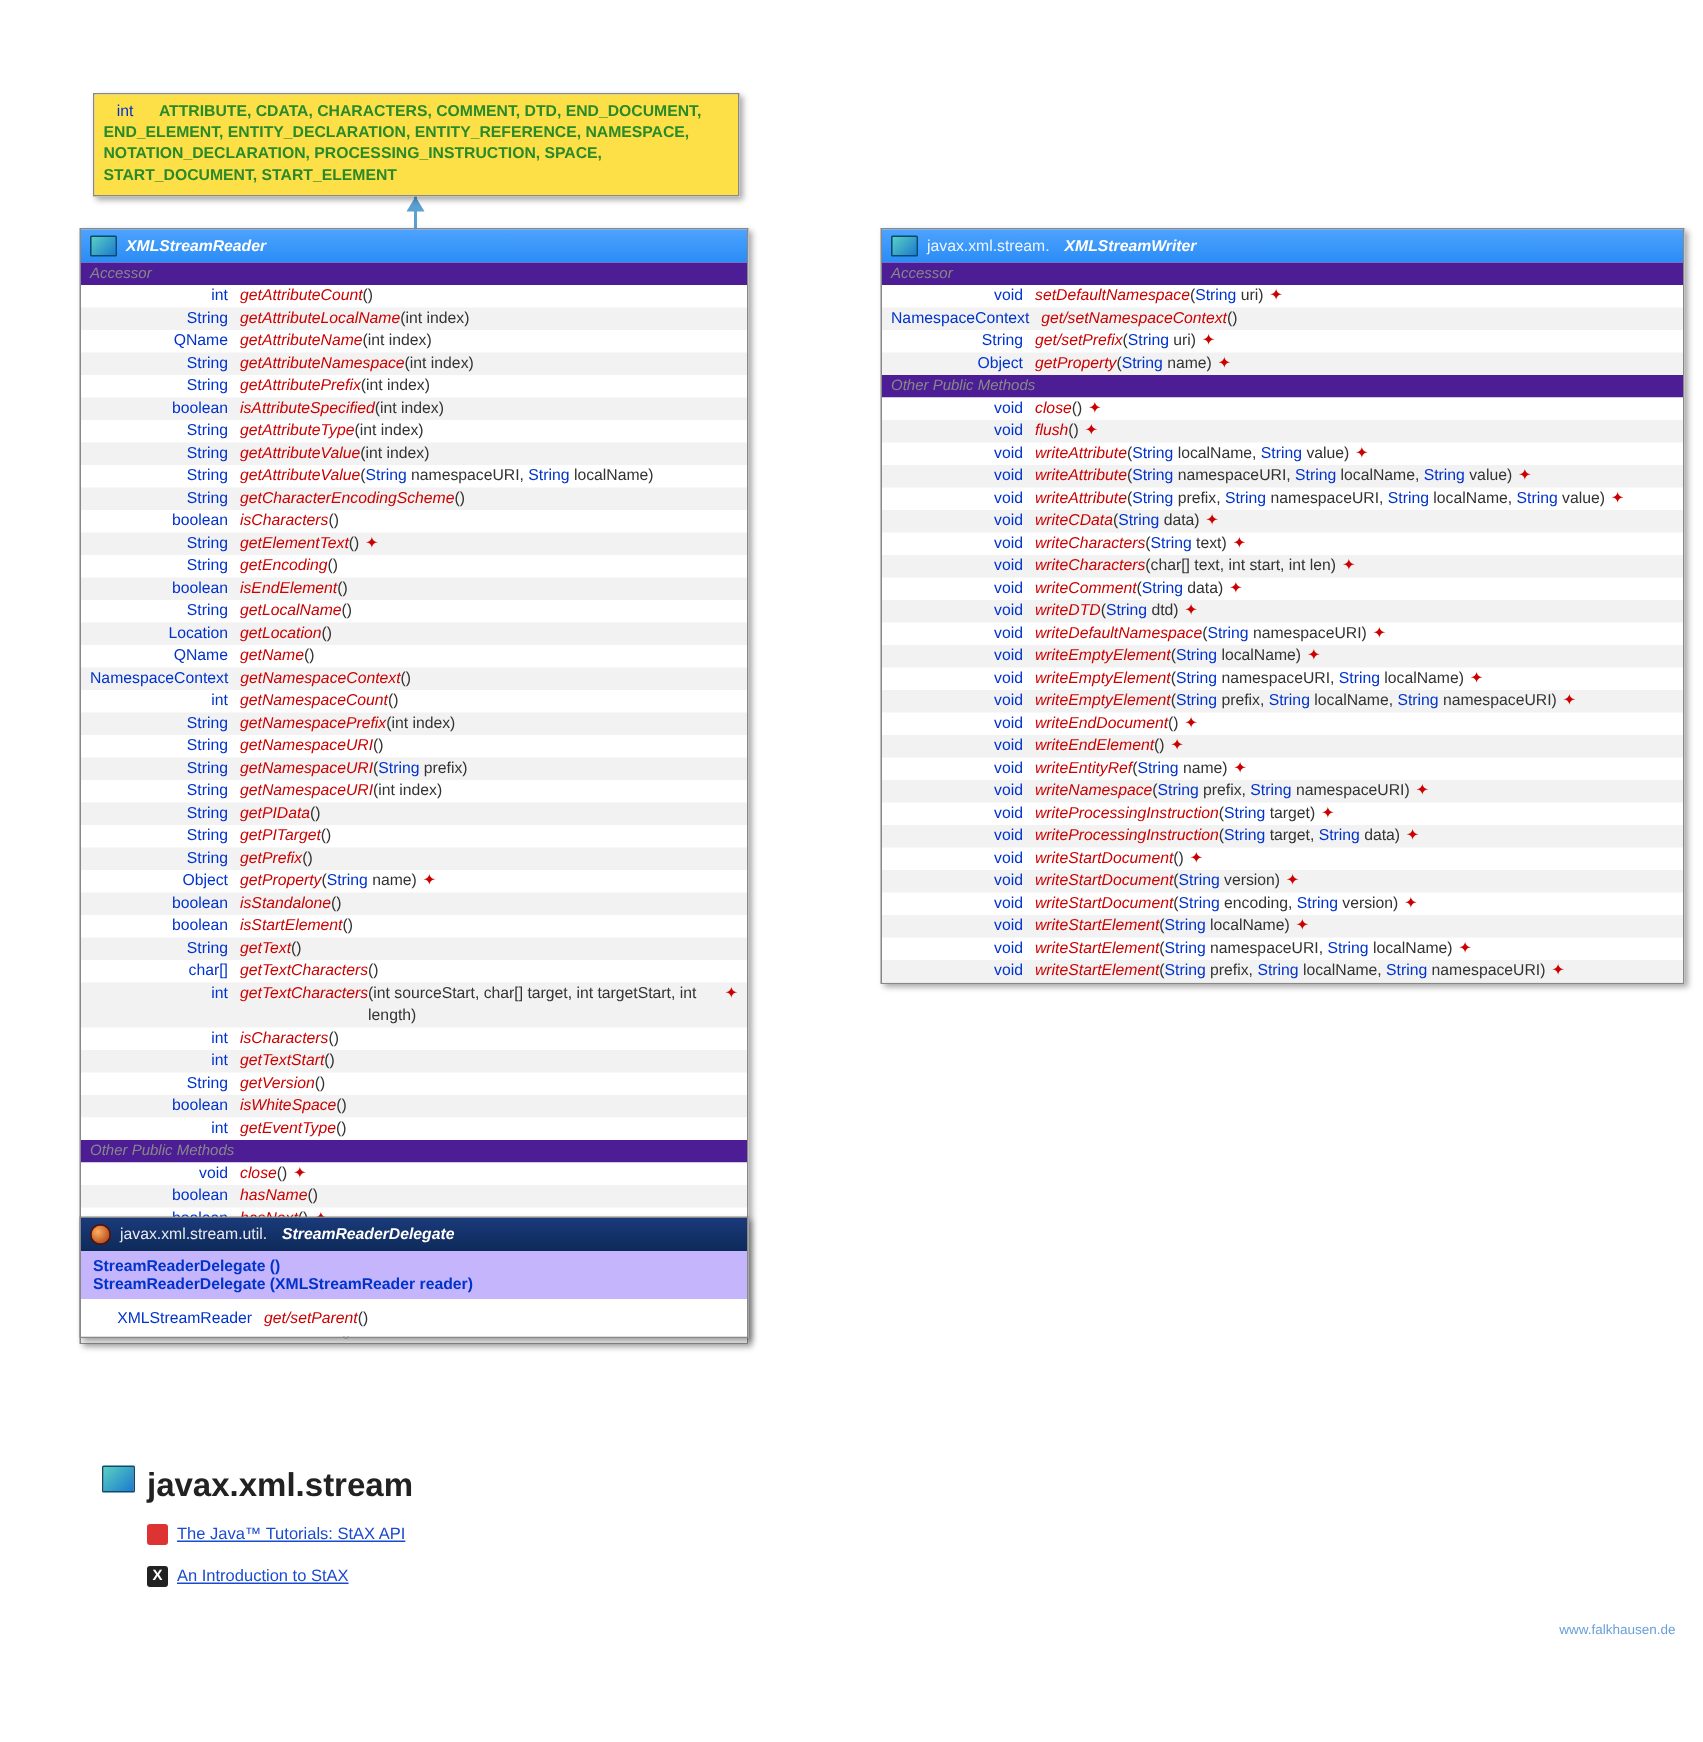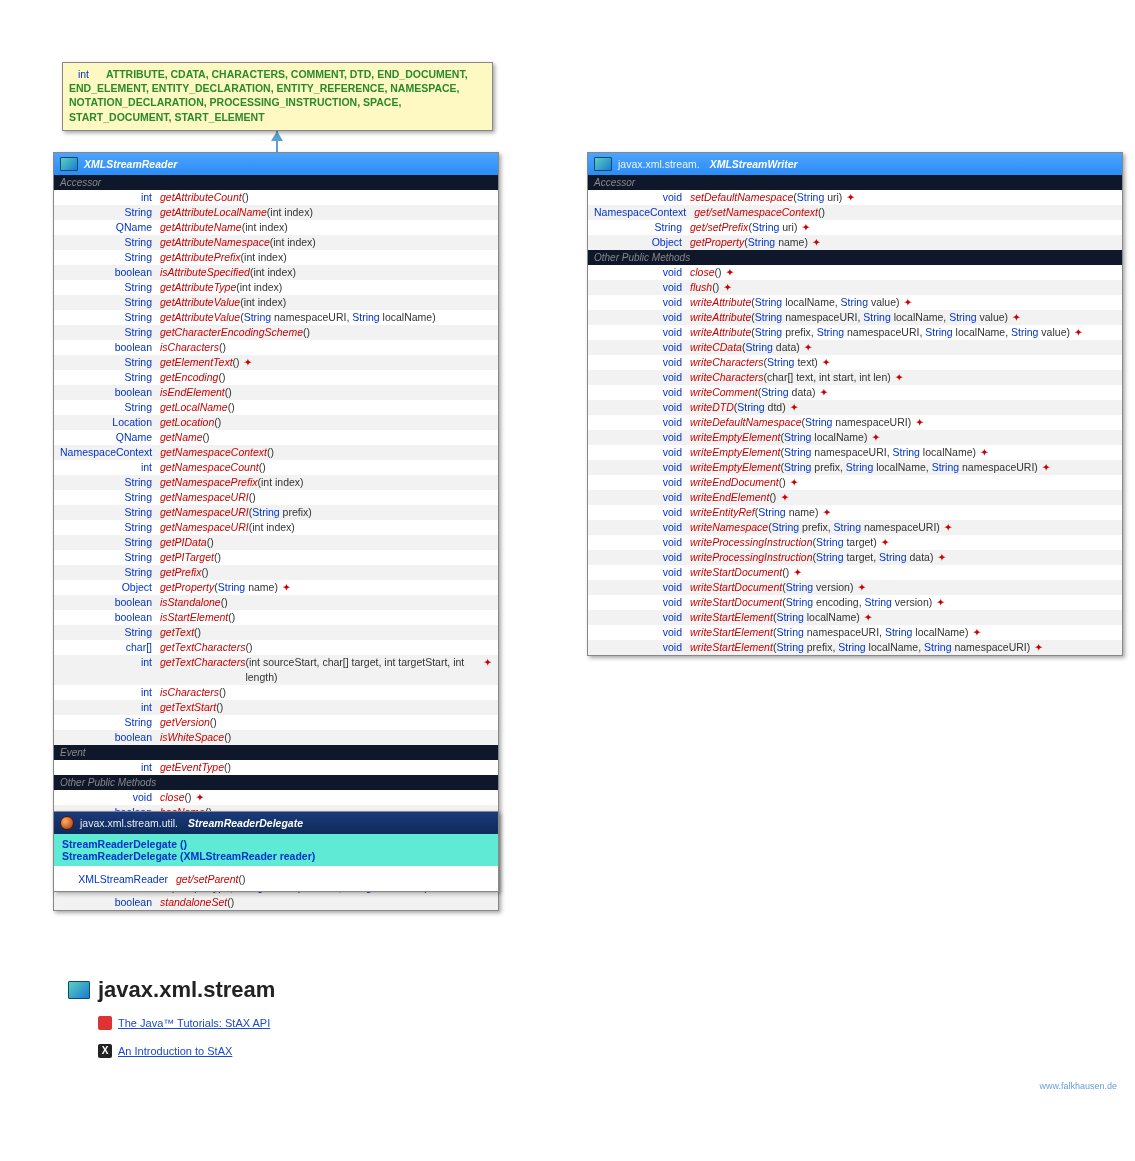--- a/index.html
+++ b/index.html
@@ -3,37 +3,37 @@
 <meta charset="utf-8">
 <style>
 body{margin:0;background:#fff;font-family:Arial,Helvetica,sans-serif;font-size:10.5px;position:relative;width:1135px;height:1161px}
 .box{position:absolute;border:1px solid #888;box-shadow:2px 2px 4px rgba(0,0,0,.35)}
 .hdr{color:#fff;font-weight:bold;font-style:italic;padding:4px 6px;display:flex;align-items:center;gap:6px}
 .hdr-blue{background:linear-gradient(#4da3ff,#2a8cf5)}
 .hdr-navy{background:linear-gradient(#1a3a7a,#0e2a5a)}
 .hdr .pkg{font-weight:normal;font-style:normal;opacity:.9;margin-right:4px}
 .iconbox{width:16px;height:12px;background:linear-gradient(135deg,#5ad0c0,#1b7ad0);border:1px solid #0a4a6a;border-radius:1px;display:inline-block}
 .iconball{width:12px;height:12px;border-radius:50%;background:radial-gradient(circle at 35% 35%,#ffb060,#a03010);border:1px solid #5a1000;display:inline-block}
-.consts{background:#fef9c3;padding:4px 6px 6px 6px;line-height:1.35}
+.consts{background:#fde047;padding:4px 6px 6px 6px;line-height:1.35}
 .consts .rt{color:#0033cc;display:inline-block;text-align:right;margin-right:6px;width:20px}
-.sect{color:#888;font-style:italic;padding:2px 6px;font-size:10px;background:#0f172a}
+.sect{color:#888;font-style:italic;padding:2px 6px;font-size:10px;background:#4c1d95}
 .rows{background:#fff}
 .row{display:flex;align-items:baseline;padding:0 6px;line-height:15px}
 .row:nth-child(even){background:#f2f2f2}
 .rt{color:#0033cc;text-align:right;flex:0 0 92px;padding-right:8px}
 .nm{color:#cc0000;font-style:italic}
 .sig{color:#333}
 .sig .t{color:#0033cc}
 .thr{color:#cc0000;margin-left:4px}
-.yellow{background:#5eead4;padding:4px 8px}
+.yellow{background:#c4b5fd;padding:4px 8px}
 .cn{color:#0033cc;font-weight:bold}
 .note{color:#888;font-style:italic;padding:2px 8px 6px}
 .conn{position:absolute;background:#5aa0d0}
 .arrowhead{position:absolute;width:0;height:0;border-left:6px solid transparent;border-right:6px solid transparent;border-bottom:10px solid #5aa0d0}
-.title{position:absolute;left:68px;top:977px;display:flex;align-items:center;gap:8px}
+.title{position:absolute;left:68px;top:977px;display:flex;align-items:flex-start;gap:8px}
 .title .txt{font:bold 22px Arial;color:#222}
 .link{position:absolute;left:98px;display:flex;align-items:center;gap:6px}
 .link a{color:#1a4ad0;text-decoration:underline;font-size:11px}
 .lk1{top:1016px}.lk2{top:1044px}
 .badge{width:14px;height:14px;display:inline-block;border-radius:2px}
 .bO{background:#d33}.bX{background:#222;color:#fff;font:bold 10px/14px Arial;text-align:center}
 .footer{position:absolute;right:18px;bottom:70px;color:#6aa0d8;font-size:9px}
 .c-const{color:#2a8a2a;font-weight:bold}
 </style>
 </head>
@@ -235,21 +235,20 @@
         <span class="rt">String</span>
         <span class="nm">getVersion</span>
         <span class="sig"> ()</span>
       </div>
       <div class="row">
         <span class="rt">boolean</span>
         <span class="nm">isWhiteSpace</span>
         <span class="sig"> ()</span>
       </div>
     </div>
-    <div class="sect">Event</div>
     <div class="rows">
       <div class="row">
         <span class="rt">int</span>
         <span class="nm">getEventType</span>
         <span class="sig"> ()</span>
       </div>
     </div>
     <div class="sect">Other Public Methods</div>
     <div class="rows">
       <div class="row">

